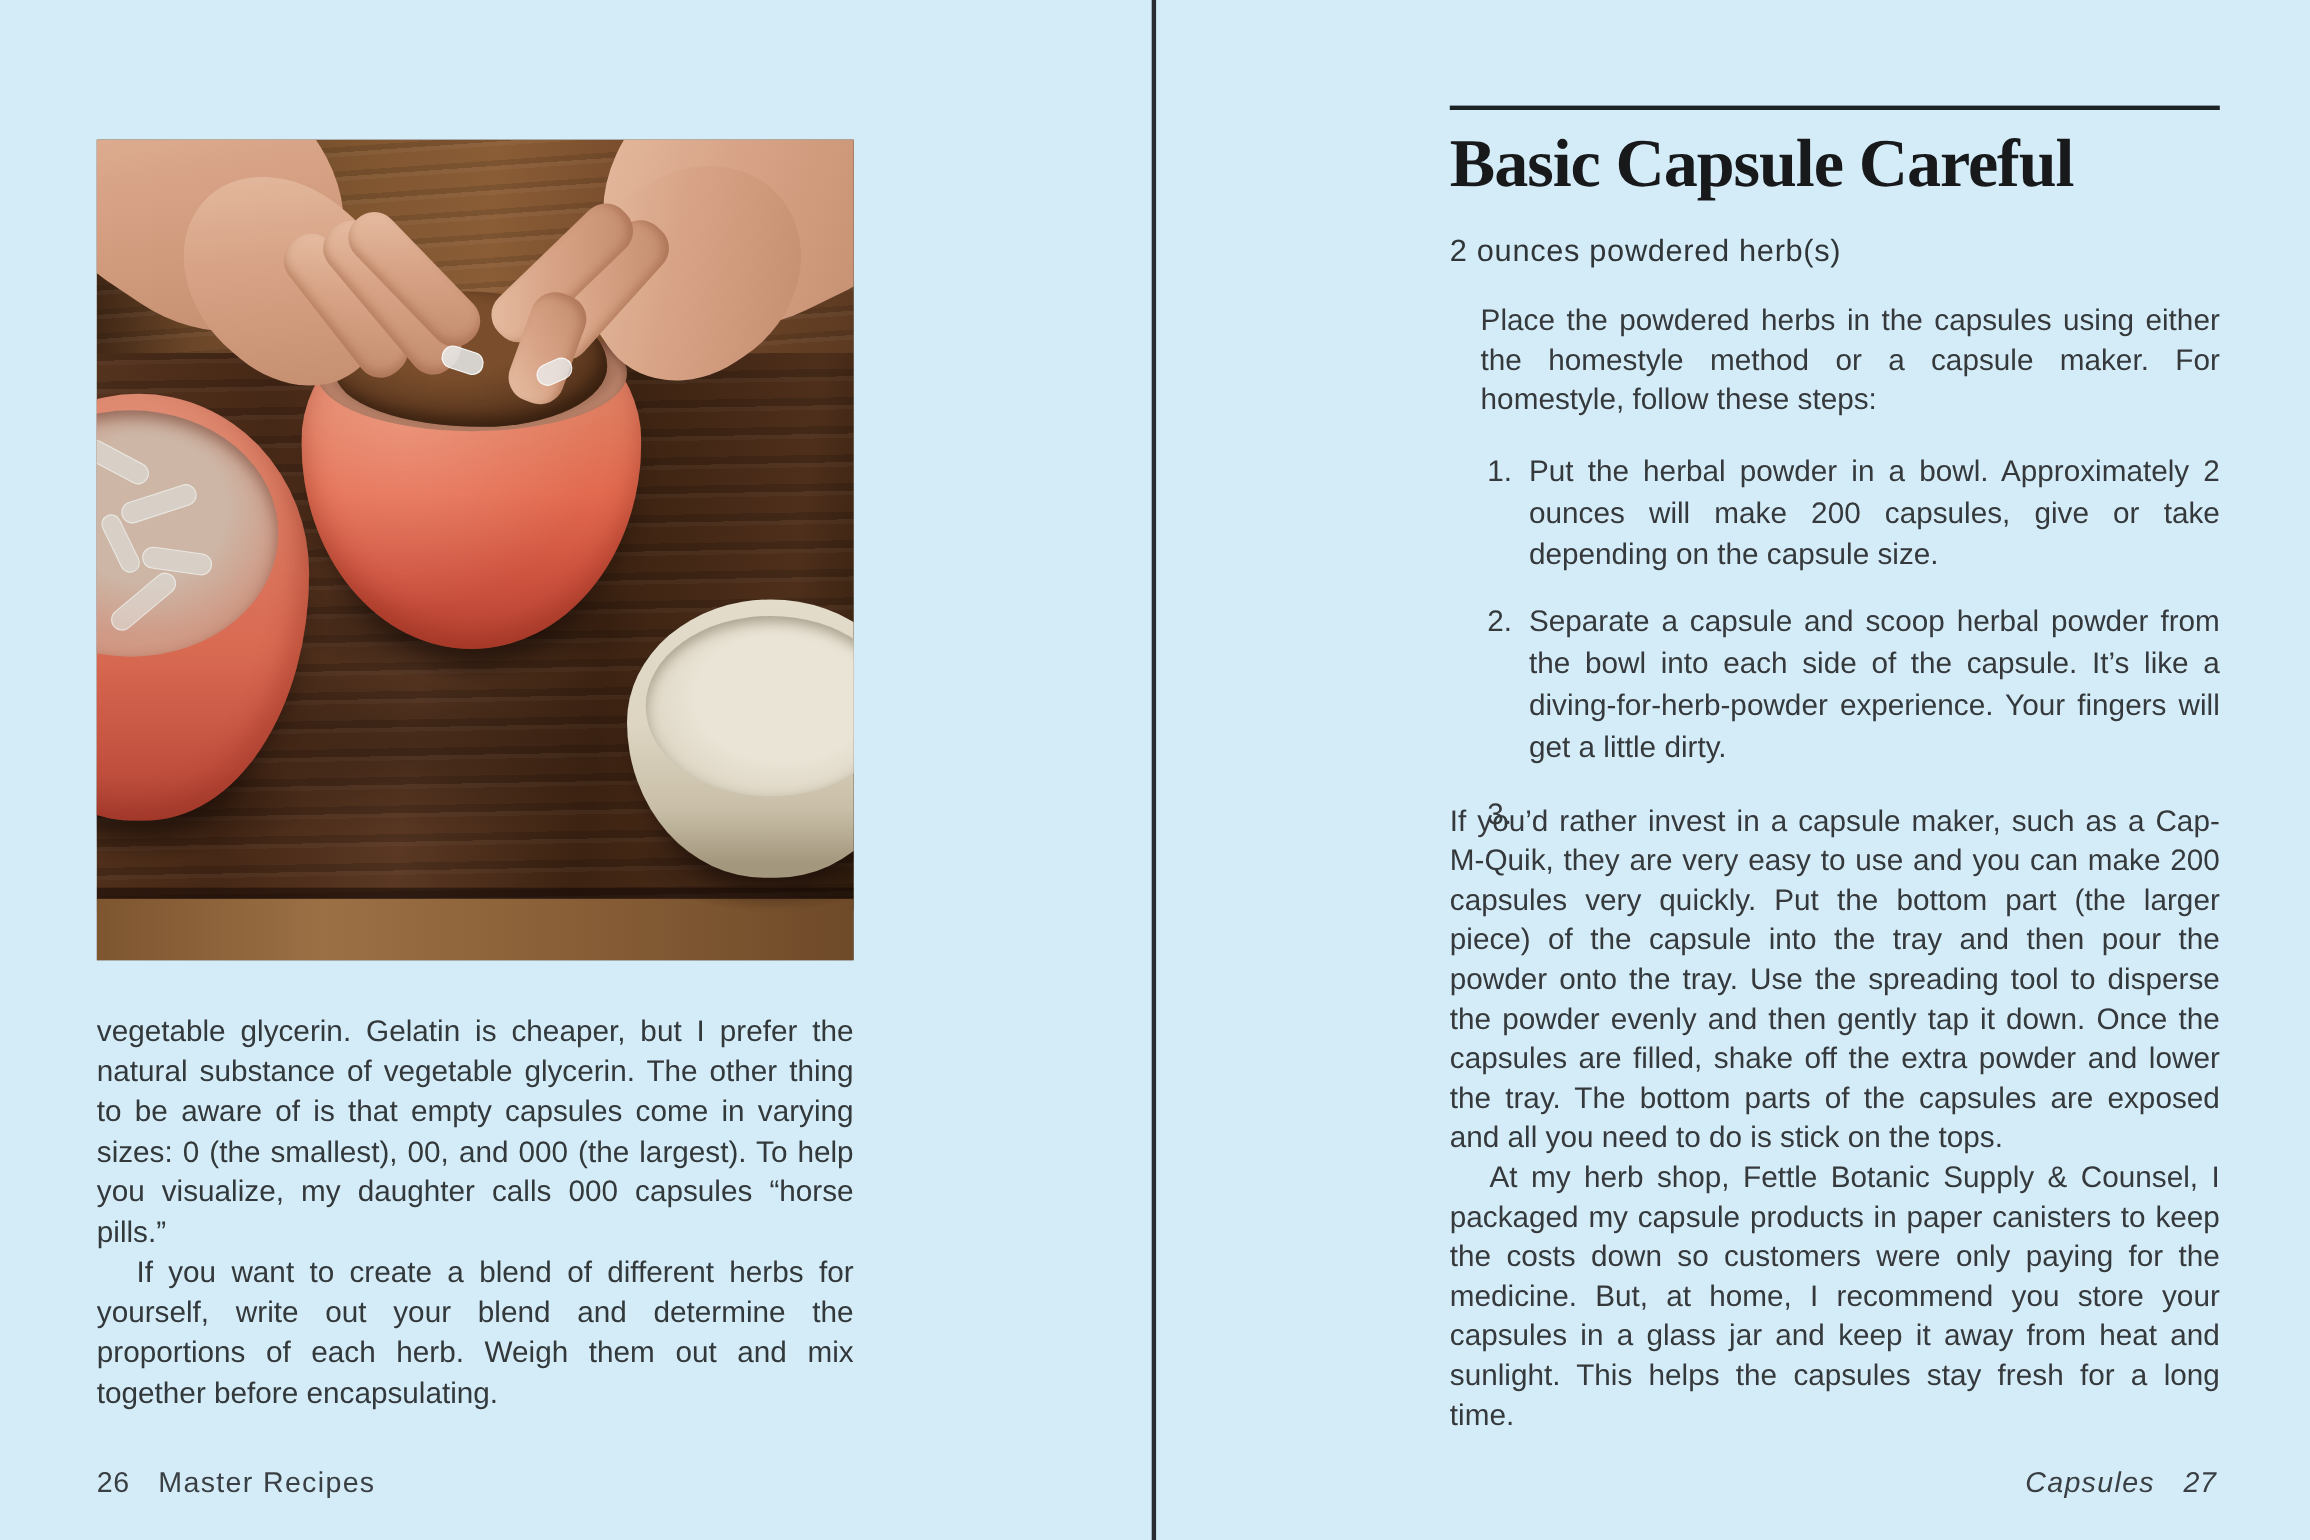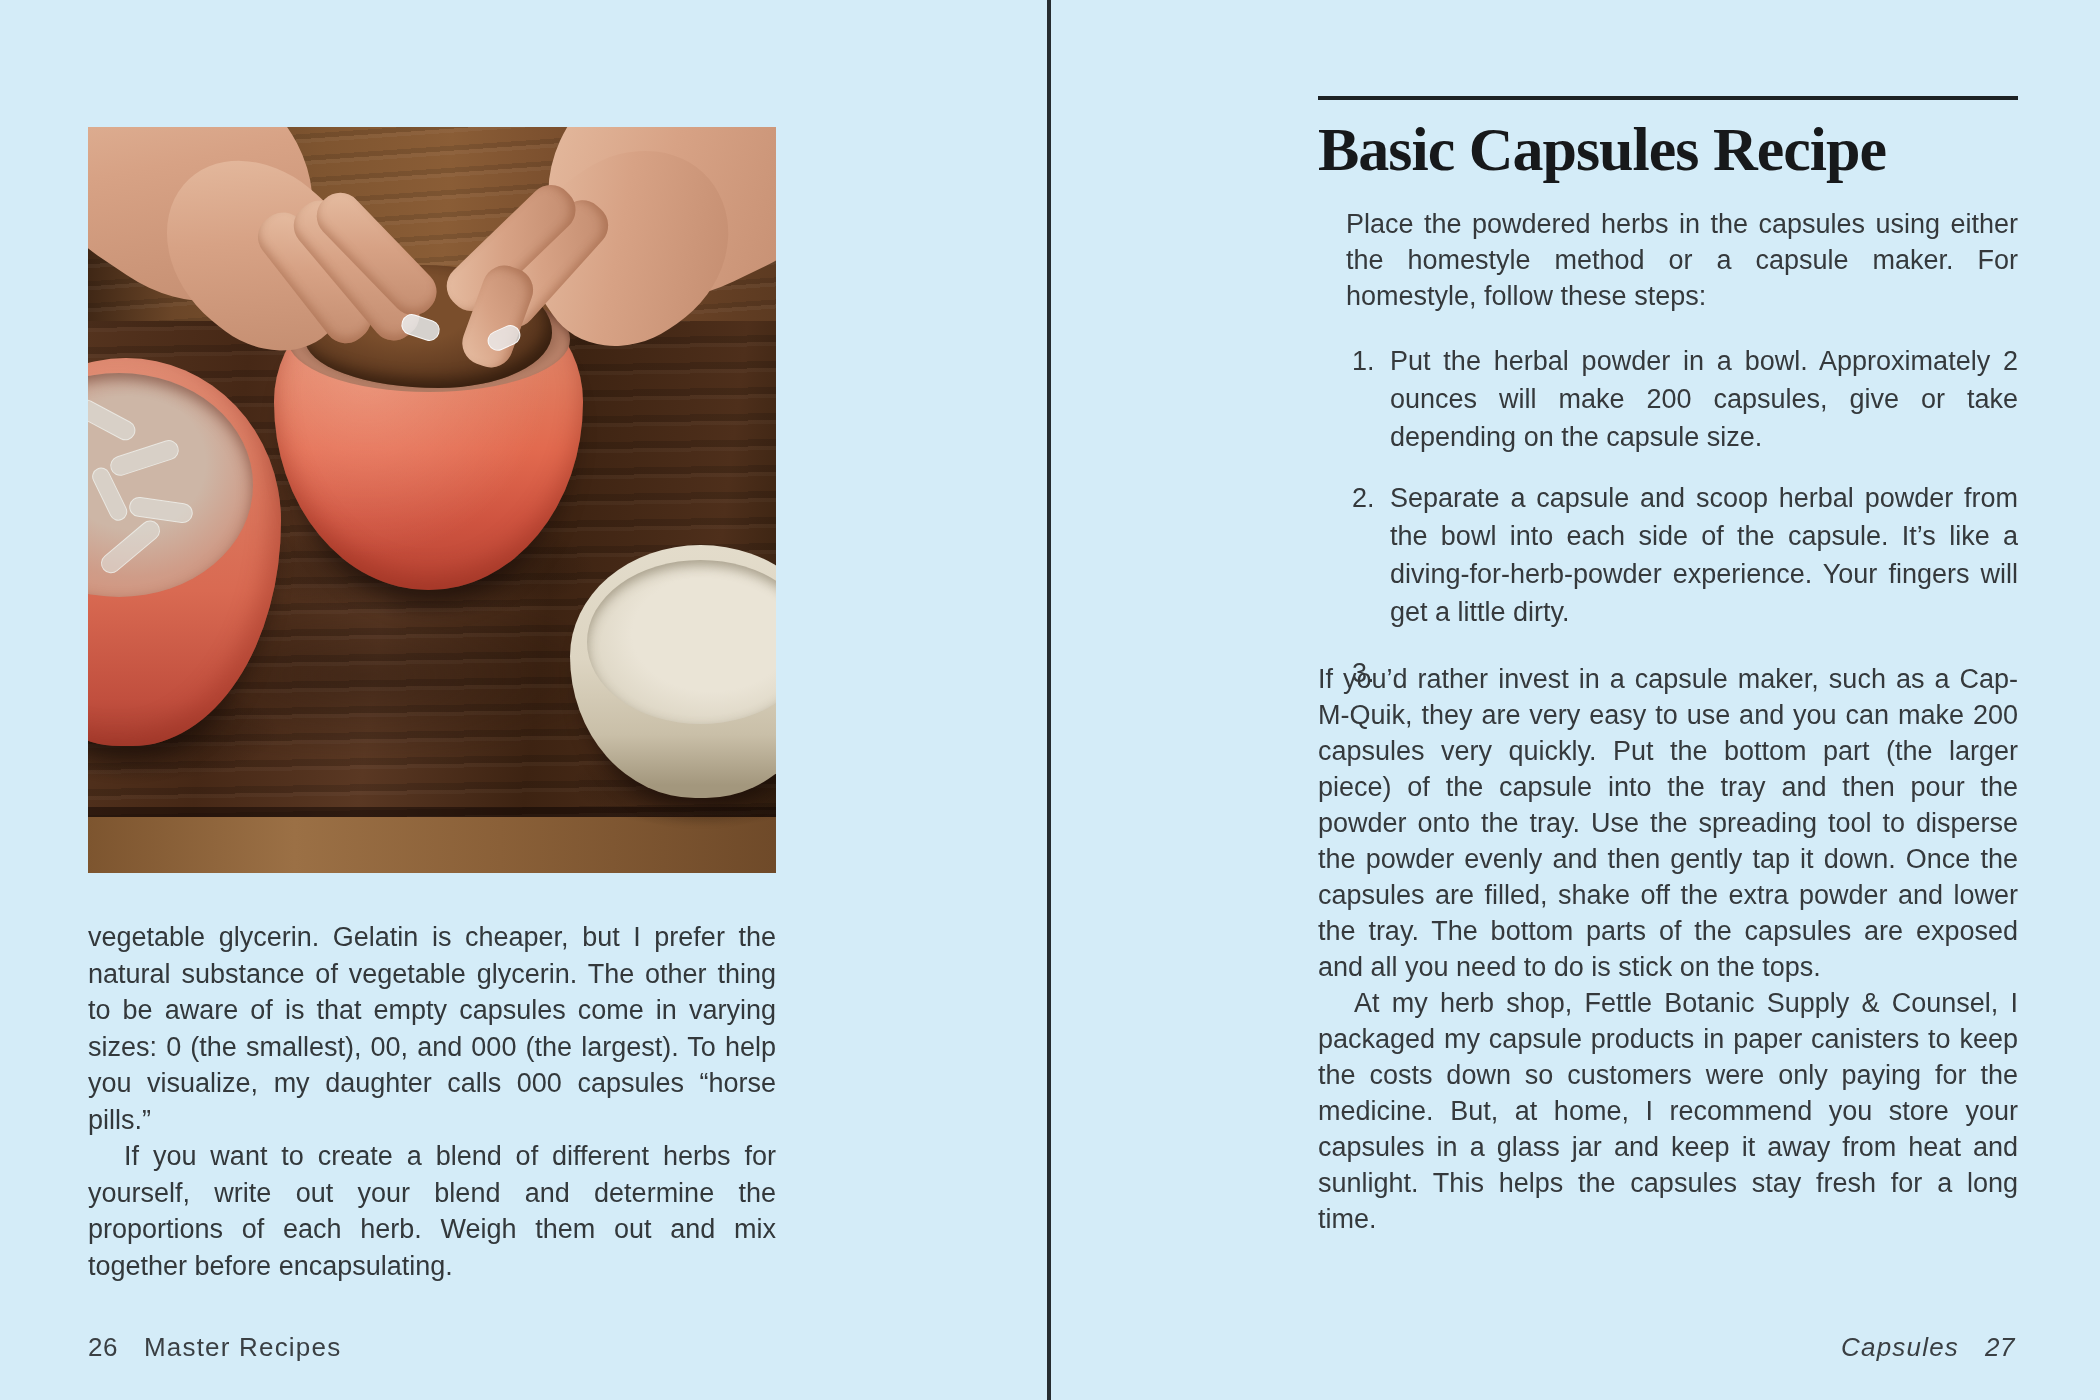--- a/index.html
+++ b/index.html
@@ -171,23 +171,24 @@
     <p class="indent">If you want to create a blend of different herbs for yourself, write out your blend and determine the proportions of each herb. Weigh them out and mix together before encapsulating.</p>
   </div>
 </div>
 
 <div class="footer footer-left">
   <span class="pgnum">26</span><span class="gap"></span><span>Master Recipes</span>
 </div>
 
 <div class="right-page">
   <div class="rule"></div>
-  <h1 class="title">Basic Capsules Recipe</h1>
+  <h1 class="title">Basic Capsule Careful</h1>
 
   <div class="ingredients">
+    <div>2 ounces powdered herb(s)</div>
   </div>
 
   <p class="intro">Place the powdered herbs in the capsules using either the homestyle method or a capsule maker. For homestyle, follow these steps:</p>
 
   <div class="steps">
     <div class="step">
       <span class="step-num">1.</span>
       <span>Put the herbal powder in a bowl. Approximately 2 ounces will make 200 capsules, give or take depending on the capsule size.</span>
     </div>
     <div class="step">

